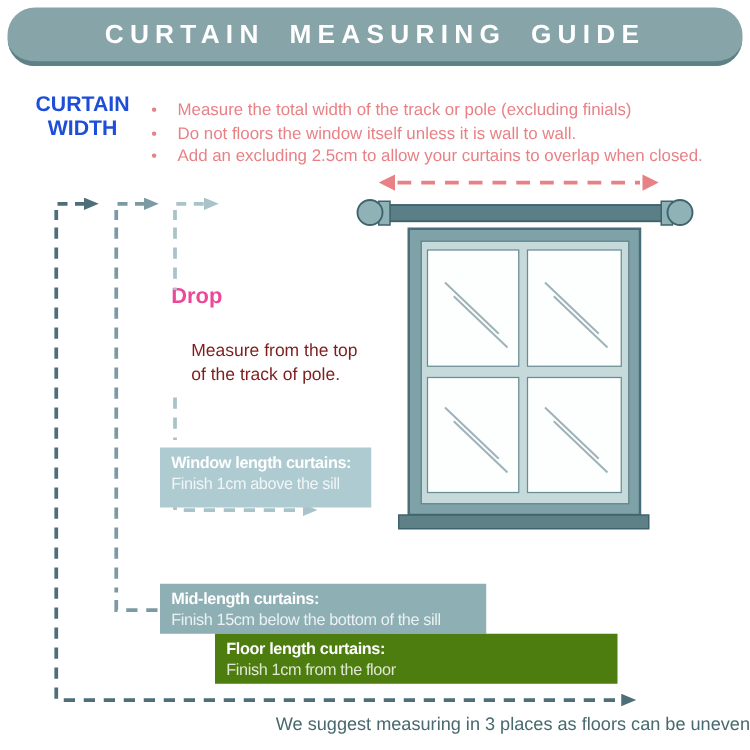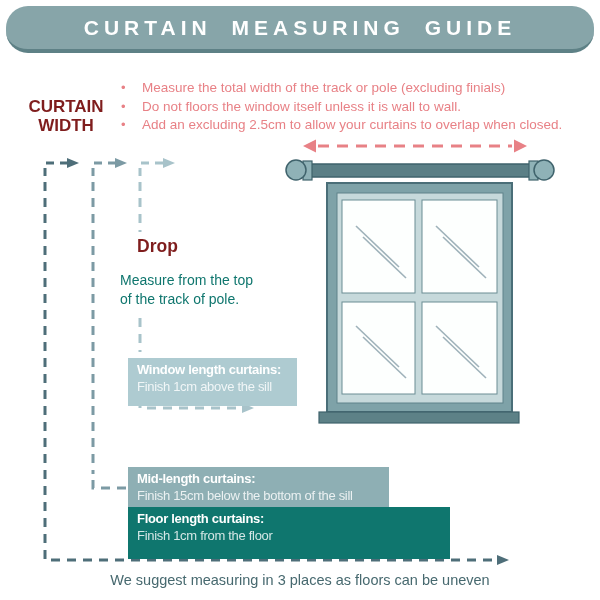--- a/index.html
+++ b/index.html
@@ -12,42 +12,42 @@
     position:absolute; left:6px; top:6px; right:6px; height:43px;
     background:#87A5A9; border-bottom:4px solid #5E8186;
     display:flex; align-items:center; justify-content:center;border-radius:22px;
   }
   .header .title {
     color:#ffffff; font-size:21px; font-weight:bold;
     letter-spacing:5px; word-spacing:9px;
   }
   
   .curtain-width-label {
-    position:absolute; left:20px; top:97px; width:92px; text-align:center;
-    color:#7f1d1d; font-weight:bold; font-size:17px; line-height:19px;
+    position:absolute; left:20px; top:74px; width:92px; text-align:center;
+    color:#1d4ed8; font-weight:bold; font-size:17px; line-height:19px;
   }
   .bullets { position:absolute; left:121px; top:79px; color:#E88186; font-size:13.5px; line-height:18.5px; }
   .bullet-row { display:flex; white-space:nowrap; }
   .bullet-dot { width:21px; font-size:13px; }
   
-  .drop-heading { position:absolute; left:137px; top:236px; font-size:17.5px; font-weight:bold; color:#7f1d1d; }
-  .drop-desc { position:absolute; left:120px; top:271px; font-size:14px; line-height:19px; color:#0f766e; }
+  .drop-heading { position:absolute; left:137px; top:226px; font-size:17.5px; font-weight:bold; color:#ec4899; }
+  .drop-desc { position:absolute; left:153px; top:271px; font-size:14px; line-height:19px; color:#7f1d1d; }
   
   .length-box {
     position:absolute; left:128px; box-sizing:border-box; padding:4px 8px 0 9px;
     color:#ffffff; white-space:nowrap; z-index:2;
   }
   .length-box .box-title { font-size:13px; font-weight:bold; line-height:16.5px; letter-spacing:-0.3px; }
   .length-box .box-sub { font-size:13px; line-height:16.5px; letter-spacing:-0.3px; color:rgba(255,255,255,0.82); }
   #window-box { top:358px; width:169px; height:48px; background:#AECBD1; }
   #mid-box    { top:435px; width:261px; height:40px; background:#8EAFB4;margin-top:32px; }
-  #floor-box  { top:507px; width:322px; height:52px; background:#0f766e; }
+  #floor-box  { top:507px; width:322px; height:40px; background:#4d7c0f;margin-left:44px; }
   
   .footer-note {
-    position:absolute; left:0; right:0; top:572px; text-align:center;
+    position:absolute; left:0; right:0; top:572px; text-align:right;
     font-size:14.5px; color:#47696F;
   }
   .diagram-svg { position:absolute; left:0; top:0; z-index:1; }
 </style>
 </head>
 <body>
 
 <div class="page">
 
   <div class="header">

